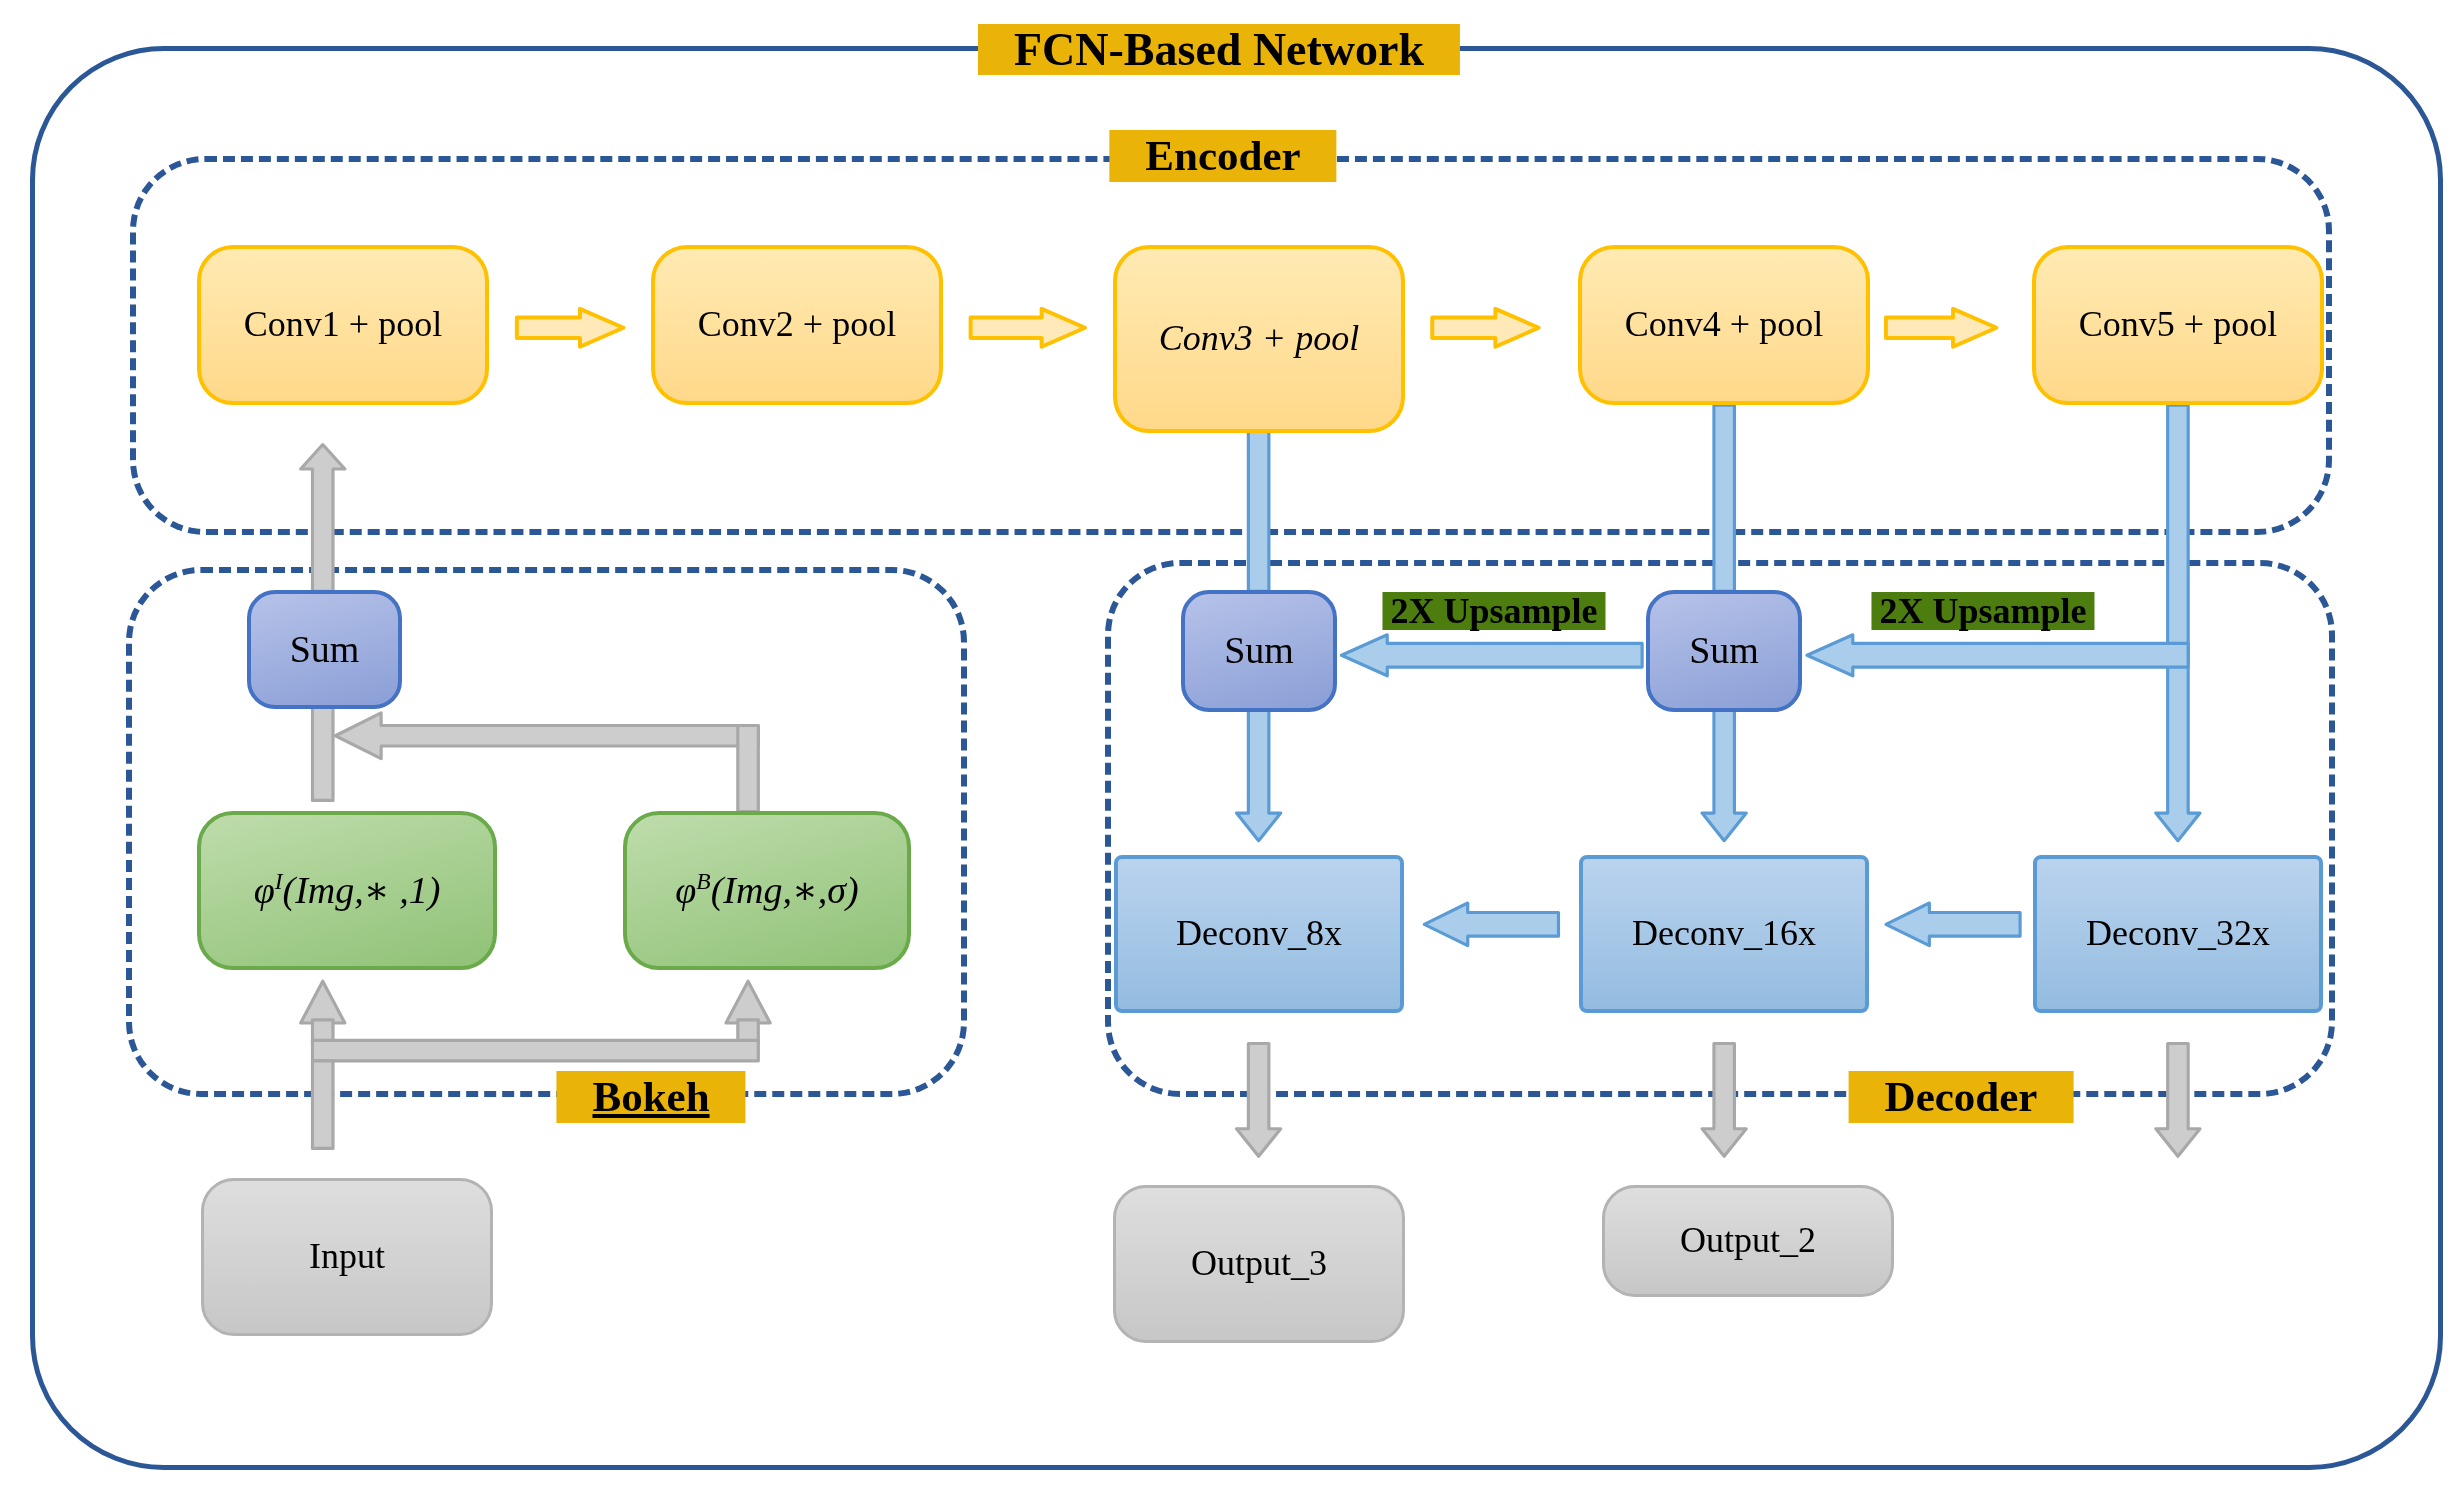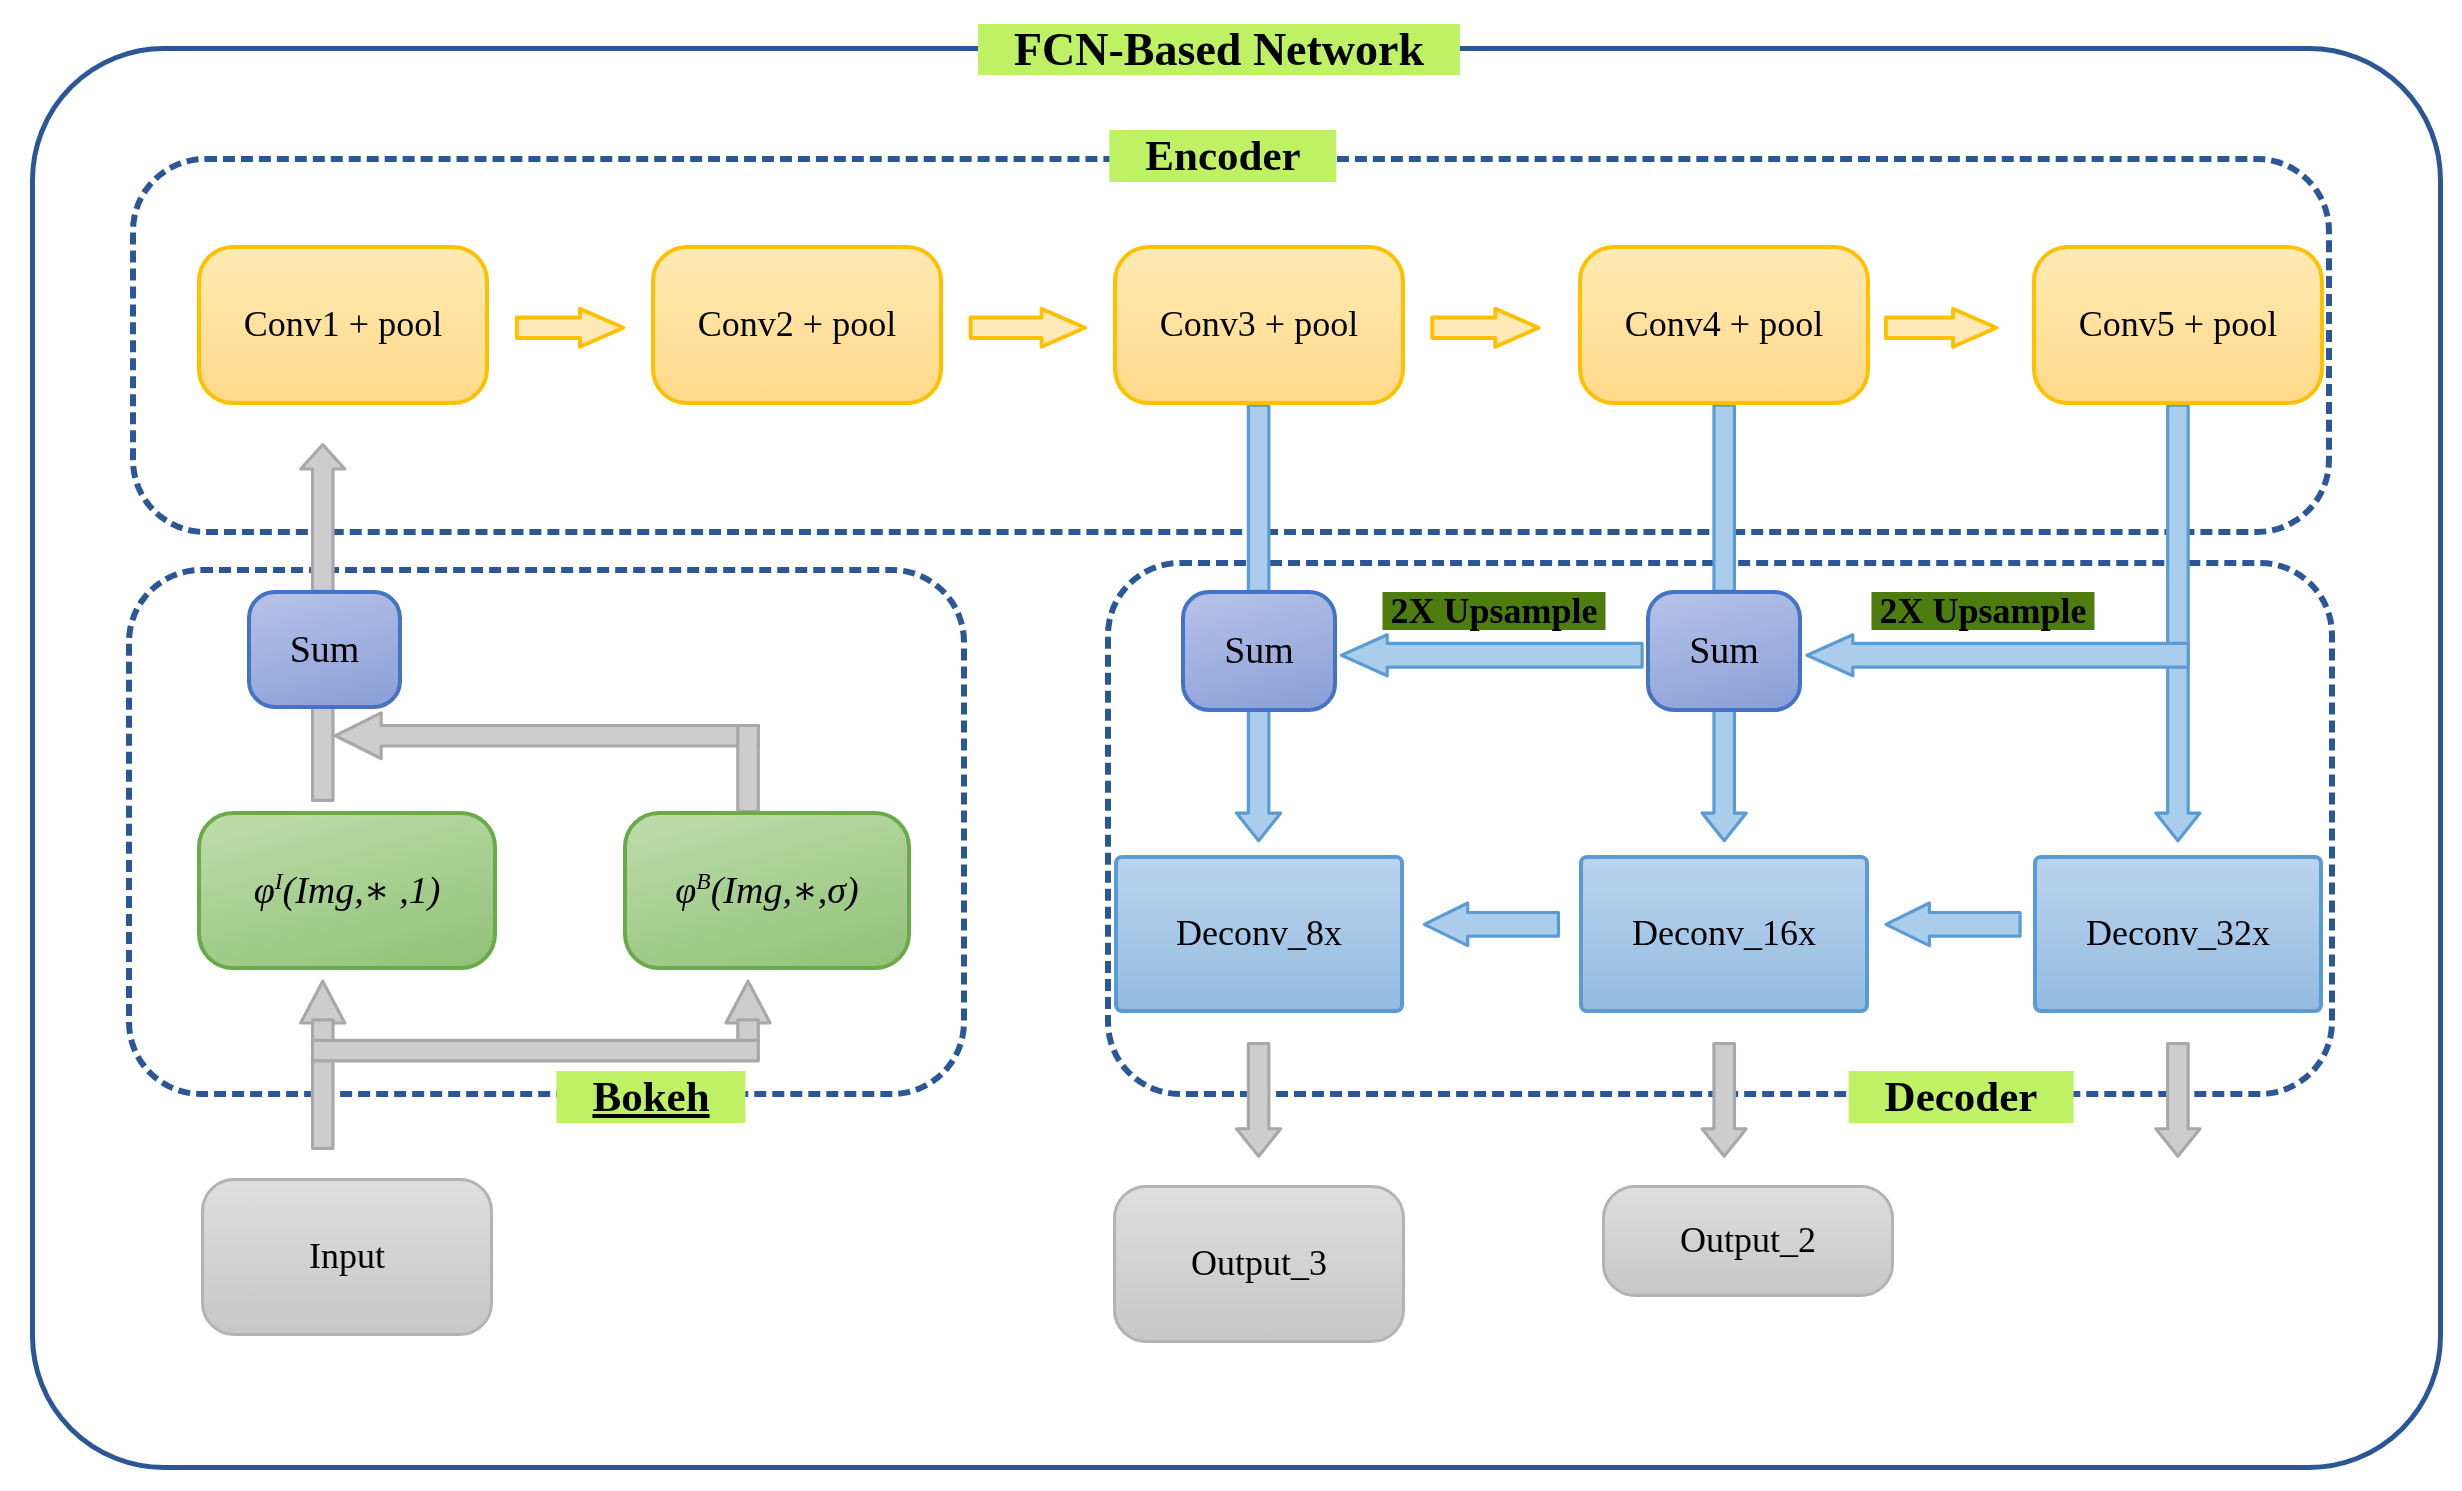--- a/index.html
+++ b/index.html
@@ -25,21 +25,21 @@
   .greenbox{background:linear-gradient(165deg,var(--green-fill-top),var(--green-fill-bottom));
             border:4.7px solid var(--green);border-radius:36px;font-size:38px;}
   .sumbox{background:linear-gradient(165deg,var(--sum-fill-top),var(--sum-fill-bottom));
           border:4px solid var(--blue-strong);border-radius:28px;font-size:38px;}
   .bluebox{background:linear-gradient(180deg,var(--blue-box-top),var(--blue-box-bottom));
            border:4px solid var(--blue-mid);border-radius:8px;}
   .graybox{background:linear-gradient(180deg,var(--gray-fill-top),var(--gray-fill-bottom));
            border:3.2px solid var(--gray-border);border-radius:33px;}
 
   
-  .seclabel{position:absolute;z-index:4;transform:translateX(-50%);background:#bef264;
+  .seclabel{position:absolute;z-index:4;transform:translateX(-50%);background:#eab308;
             padding:0 36px;font-weight:bold;font-size:43px;line-height:52px;white-space:nowrap;}
   #title-label{font-size:46px;line-height:51px;}
   .uplabel{position:absolute;z-index:4;transform:translateX(-50%);font-weight:bold;
            font-size:36px;line-height:38px;white-space:nowrap;background:#4d7c0f;padding:0 8px;}
 
   .formula{font-style:italic;}
   .formula sup{font-size:0.62em;font-style:italic;line-height:0;}
 </style>
 </head>
 <body>
@@ -83,21 +83,21 @@
     <polygon class="arrow-gray" points="2172,1322 2198,1322 2198,1430 2213,1430 2185,1465 2157,1430 2172,1430"></polygon>
     <polygon class="arrow-gray" points="2747,1322 2773,1322 2773,1430 2788,1430 2760,1465 2732,1430 2747,1430"></polygon>
   </svg>
 
   <div class="box yellowbox" style="left:197px;top:245px;width:292px;height:160px;">
     <span>Conv1 + pool</span>
     </div>
   <div class="box yellowbox" style="left:651px;top:245px;width:292px;height:160px;">
     <span>Conv2 + pool</span>
     </div>
-  <div class="box yellowbox" style="left:1113px;top:245px;width:292px;height:160px;">
+  <div class="box yellowbox" style="left:1113px;top:245px;width:292px;height:188px;font-style:italic;">
     <span>Conv3 + pool</span>
     </div>
   <div class="box yellowbox" style="left:1578px;top:245px;width:292px;height:160px;">
     <span>Conv4 + pool</span>
     </div>
   <div class="box yellowbox" style="left:2032px;top:245px;width:292px;height:160px;">
     <span>Conv5 + pool</span>
     </div>
 
   <div class="box sumbox" style="left:247px;top:590px;width:155px;height:119px;">

